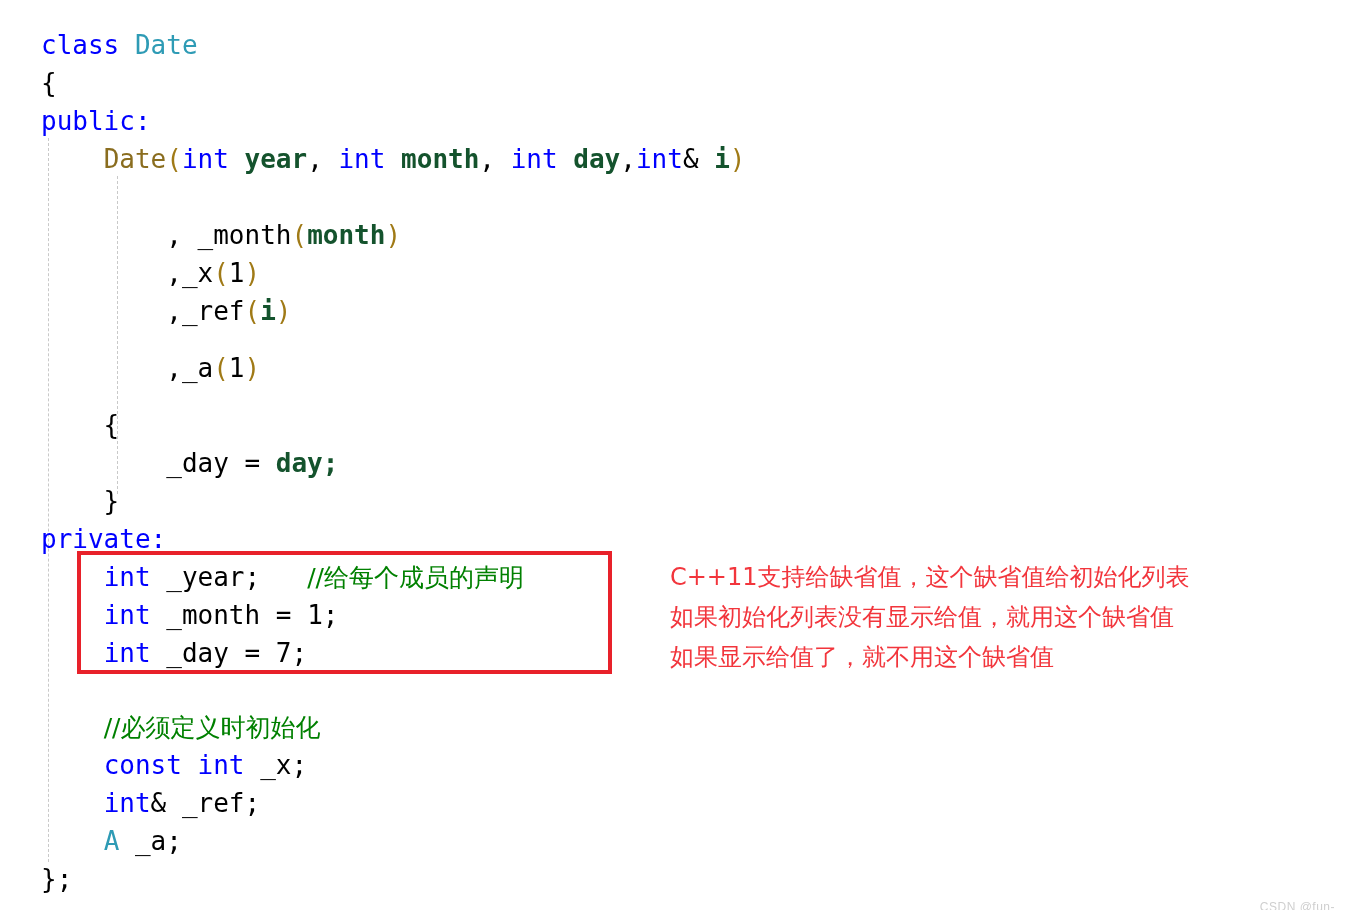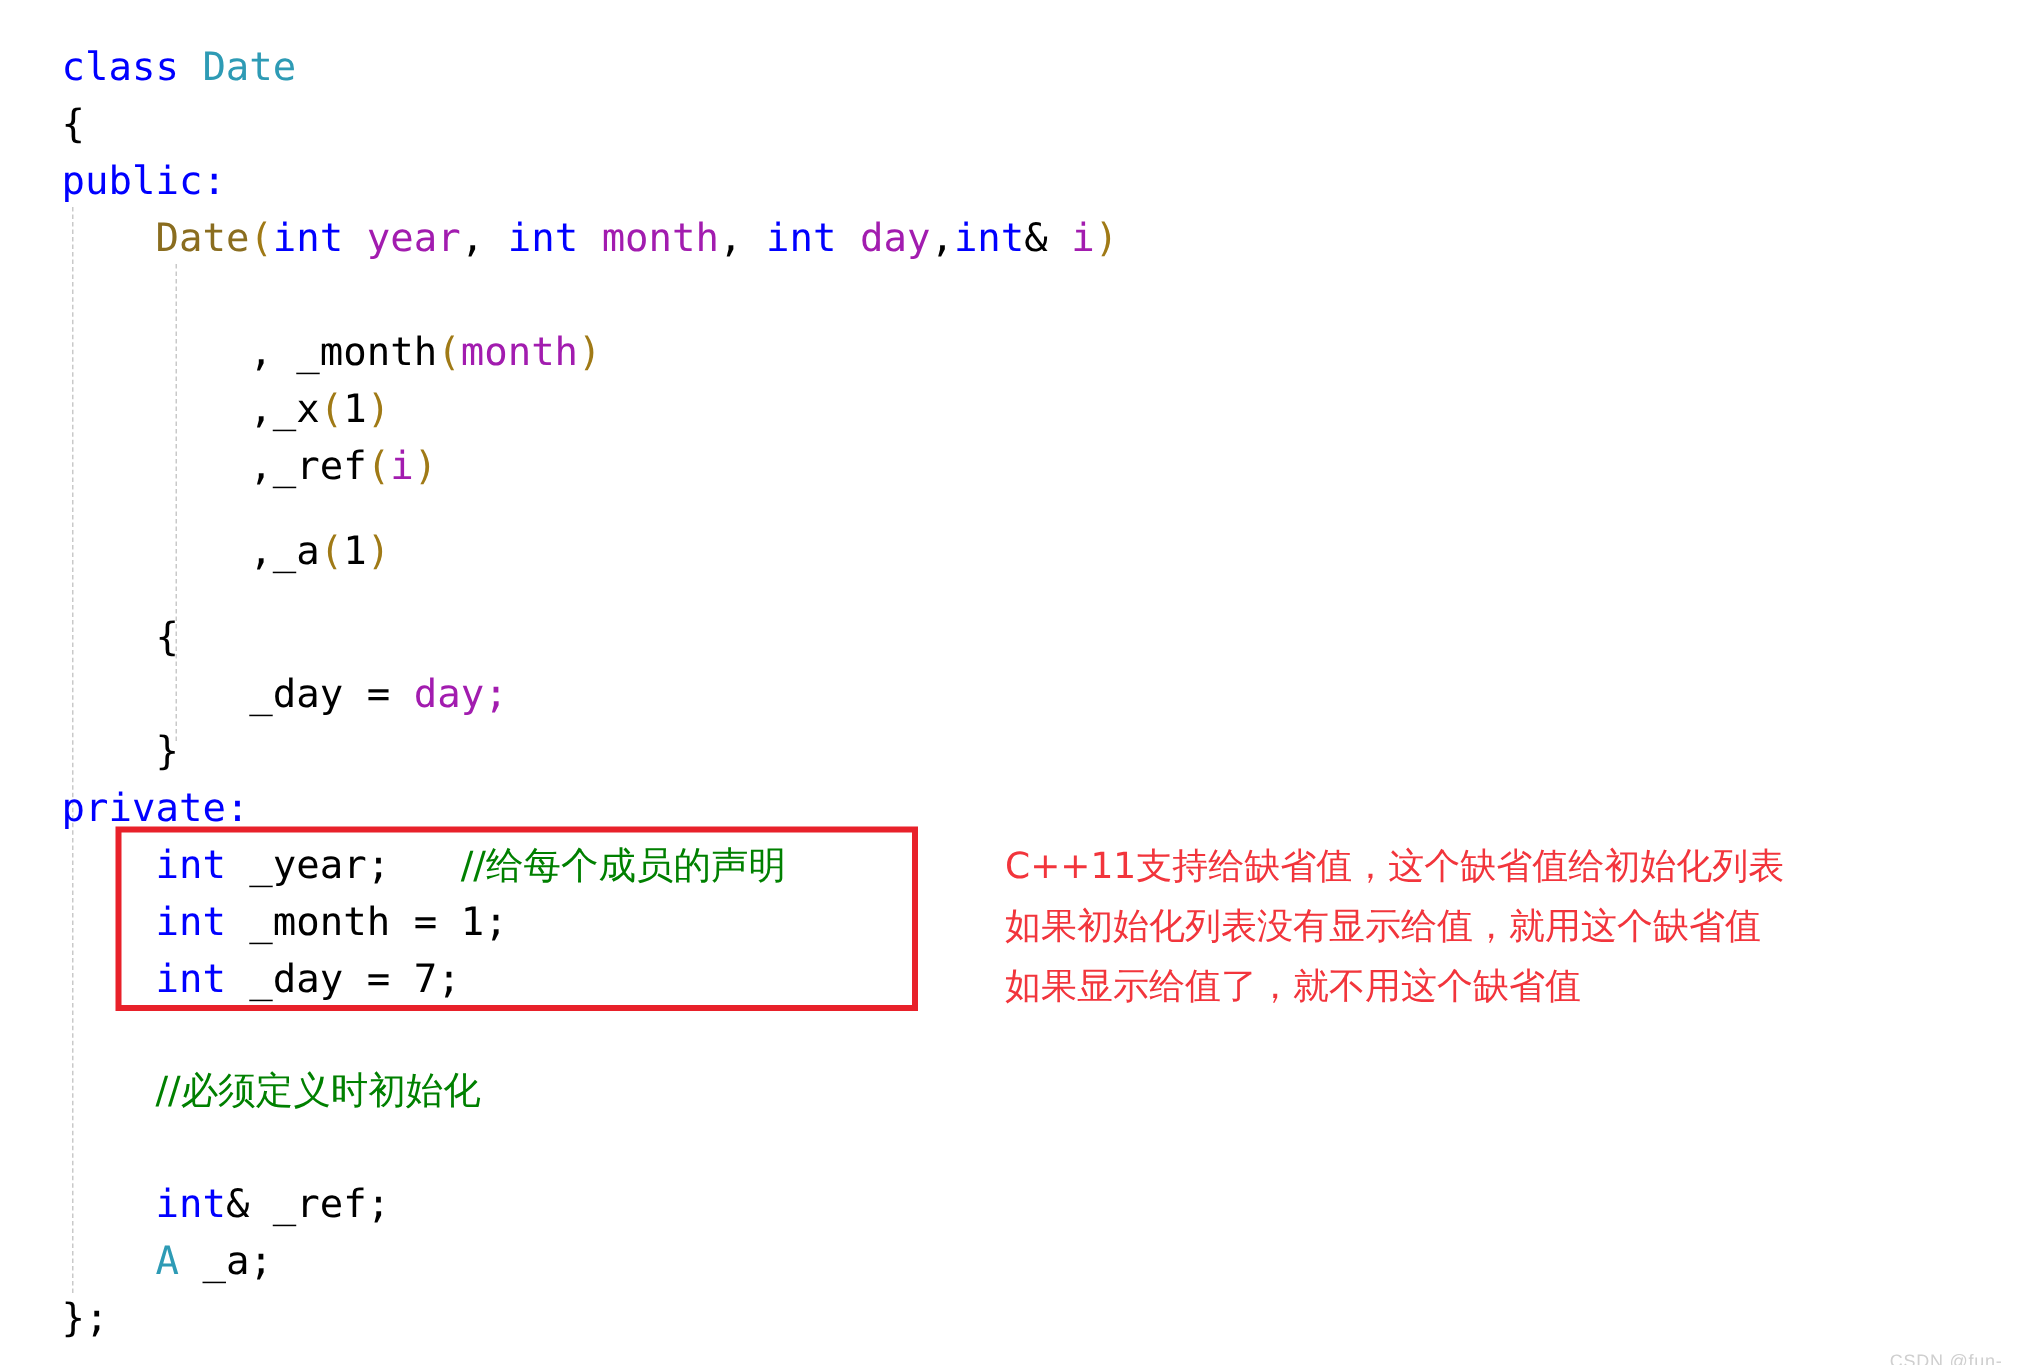--- a/index.html
+++ b/index.html
@@ -35,21 +35,21 @@
     font-size: 26px;
     color: #000000;
     letter-spacing: 0px;
   }
 
   
   .kw      { color: #0000ff; }            
   .type    { color: #2e9bb5; }            
   .fn      { color: #8a6d1f; }            
   .paren   { color: #a07a16; }            
-  .param   { color: #a21caf; }            
+  .param   { color: #14532d; font-weight: bold; }            
   .plain   { color: #000000; }
   .cmt     { color: #008000; }            
 
   
   .cjk {
     font-family: "DejaVu Sans", "Liberation Sans", sans-serif;
     font-size: 25px;
   }
 
   
@@ -133,20 +133,21 @@
   <div class="code-line" style="top:508px;"><span class="kw">private:</span></div>
 
   <div class="code-line" style="top:546px;"><span class="plain">    </span><span class="kw">int</span><span class="plain"> _year;   </span><span class="cmt cjk">//给每个成员的声明</span></div>
 
   <div class="code-line" style="top:584px;"><span class="plain">    </span><span class="kw">int</span><span class="plain"> _month = 1;</span></div>
 
   <div class="code-line" style="top:622px;"><span class="plain">    </span><span class="kw">int</span><span class="plain"> _day = 7;</span></div>
 
   <div class="code-line" style="top:696px;"><span class="plain">    </span><span class="cmt cjk">//必须定义时初始化</span></div>
 
+  <div class="code-line" style="top:734px;"><span class="plain">    </span><span class="kw">const int</span><span class="plain"> _x;</span></div>
 
   <div class="code-line" style="top:772px;"><span class="plain">    </span><span class="kw">int</span><span class="plain">&amp; _ref;</span></div>
 
   <div class="code-line" style="top:810px;"><span class="plain">    </span><span class="type">A</span><span class="plain"> _a;</span></div>
 
   <div class="code-line" style="top:848px;"><span class="plain">};</span></div>
 
   <div id="highlight-box"></div>
 
   <div id="annotation">

